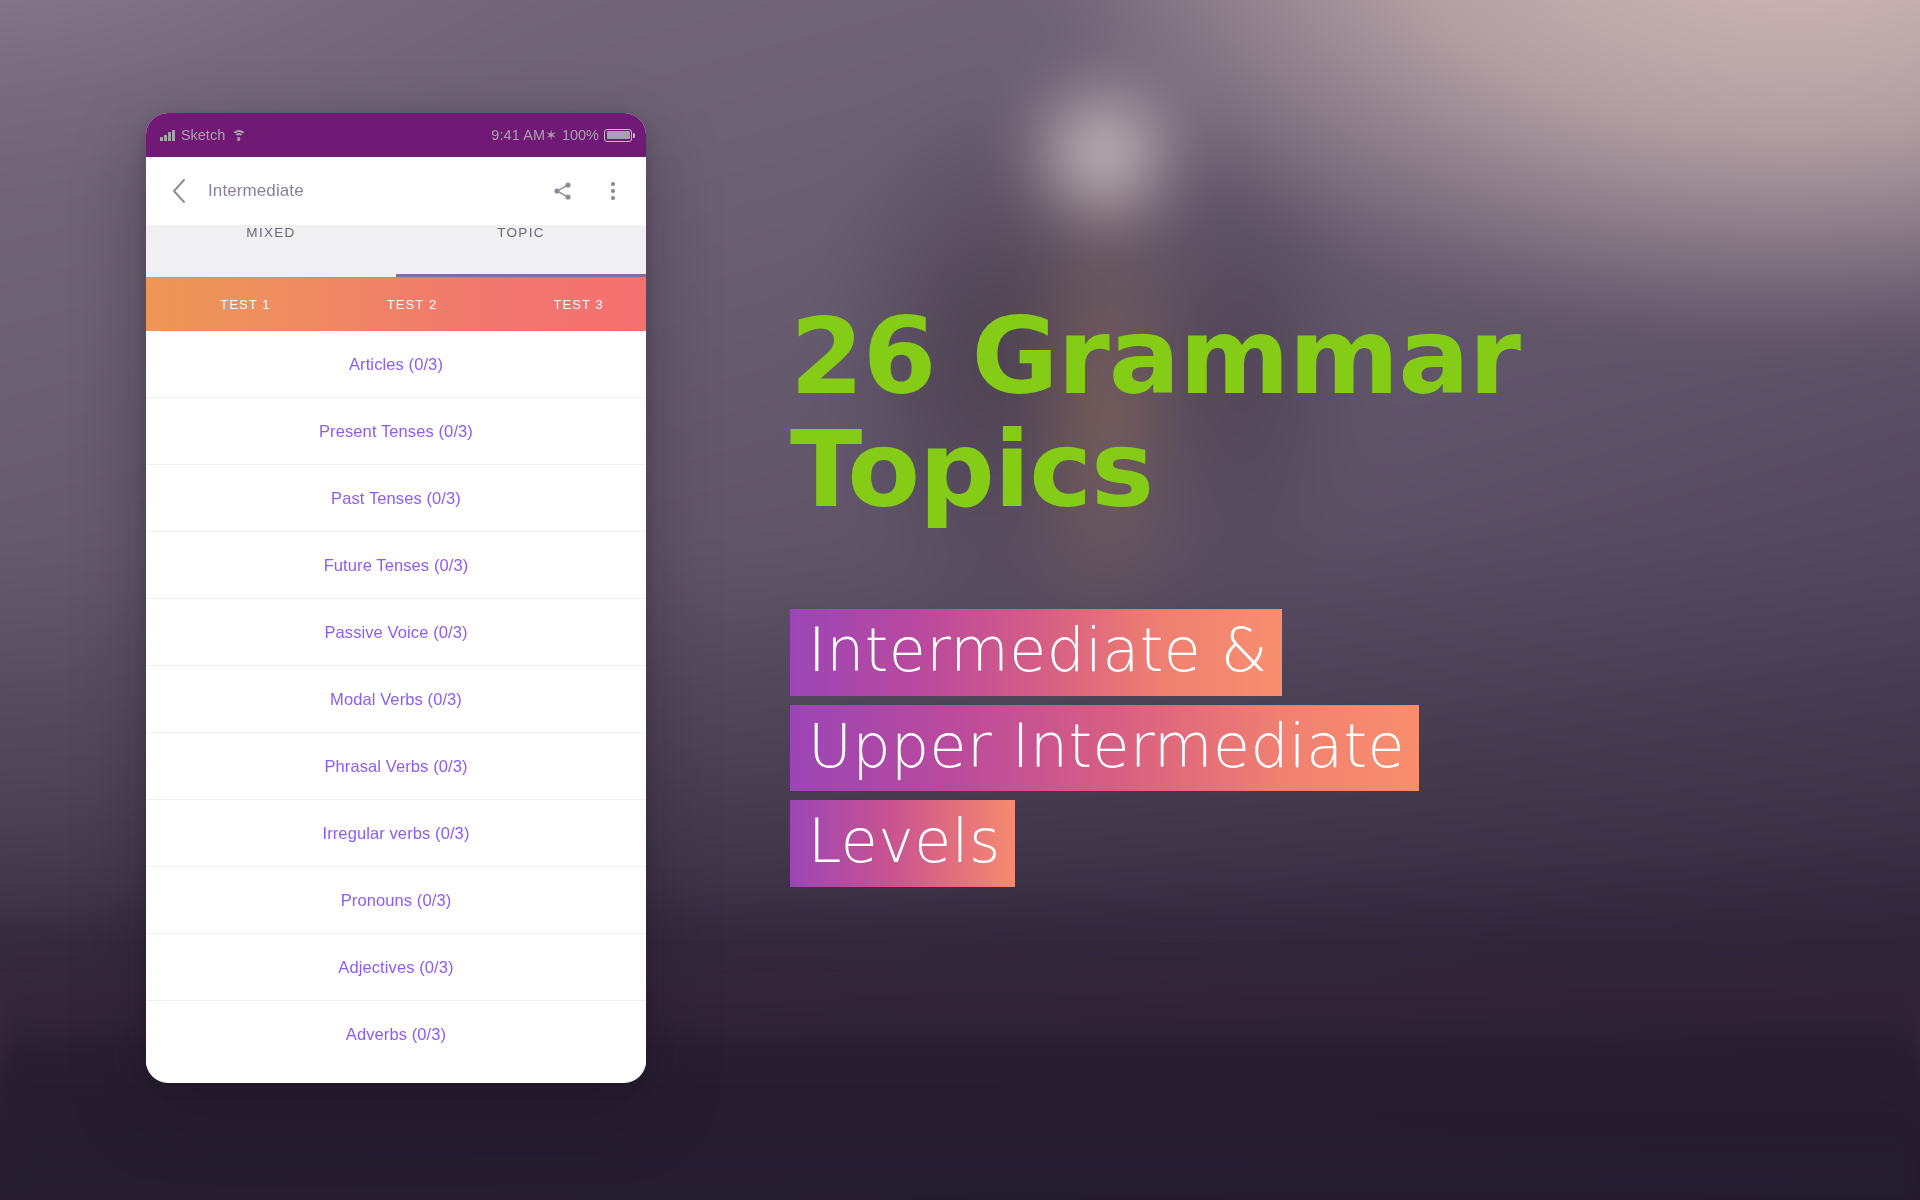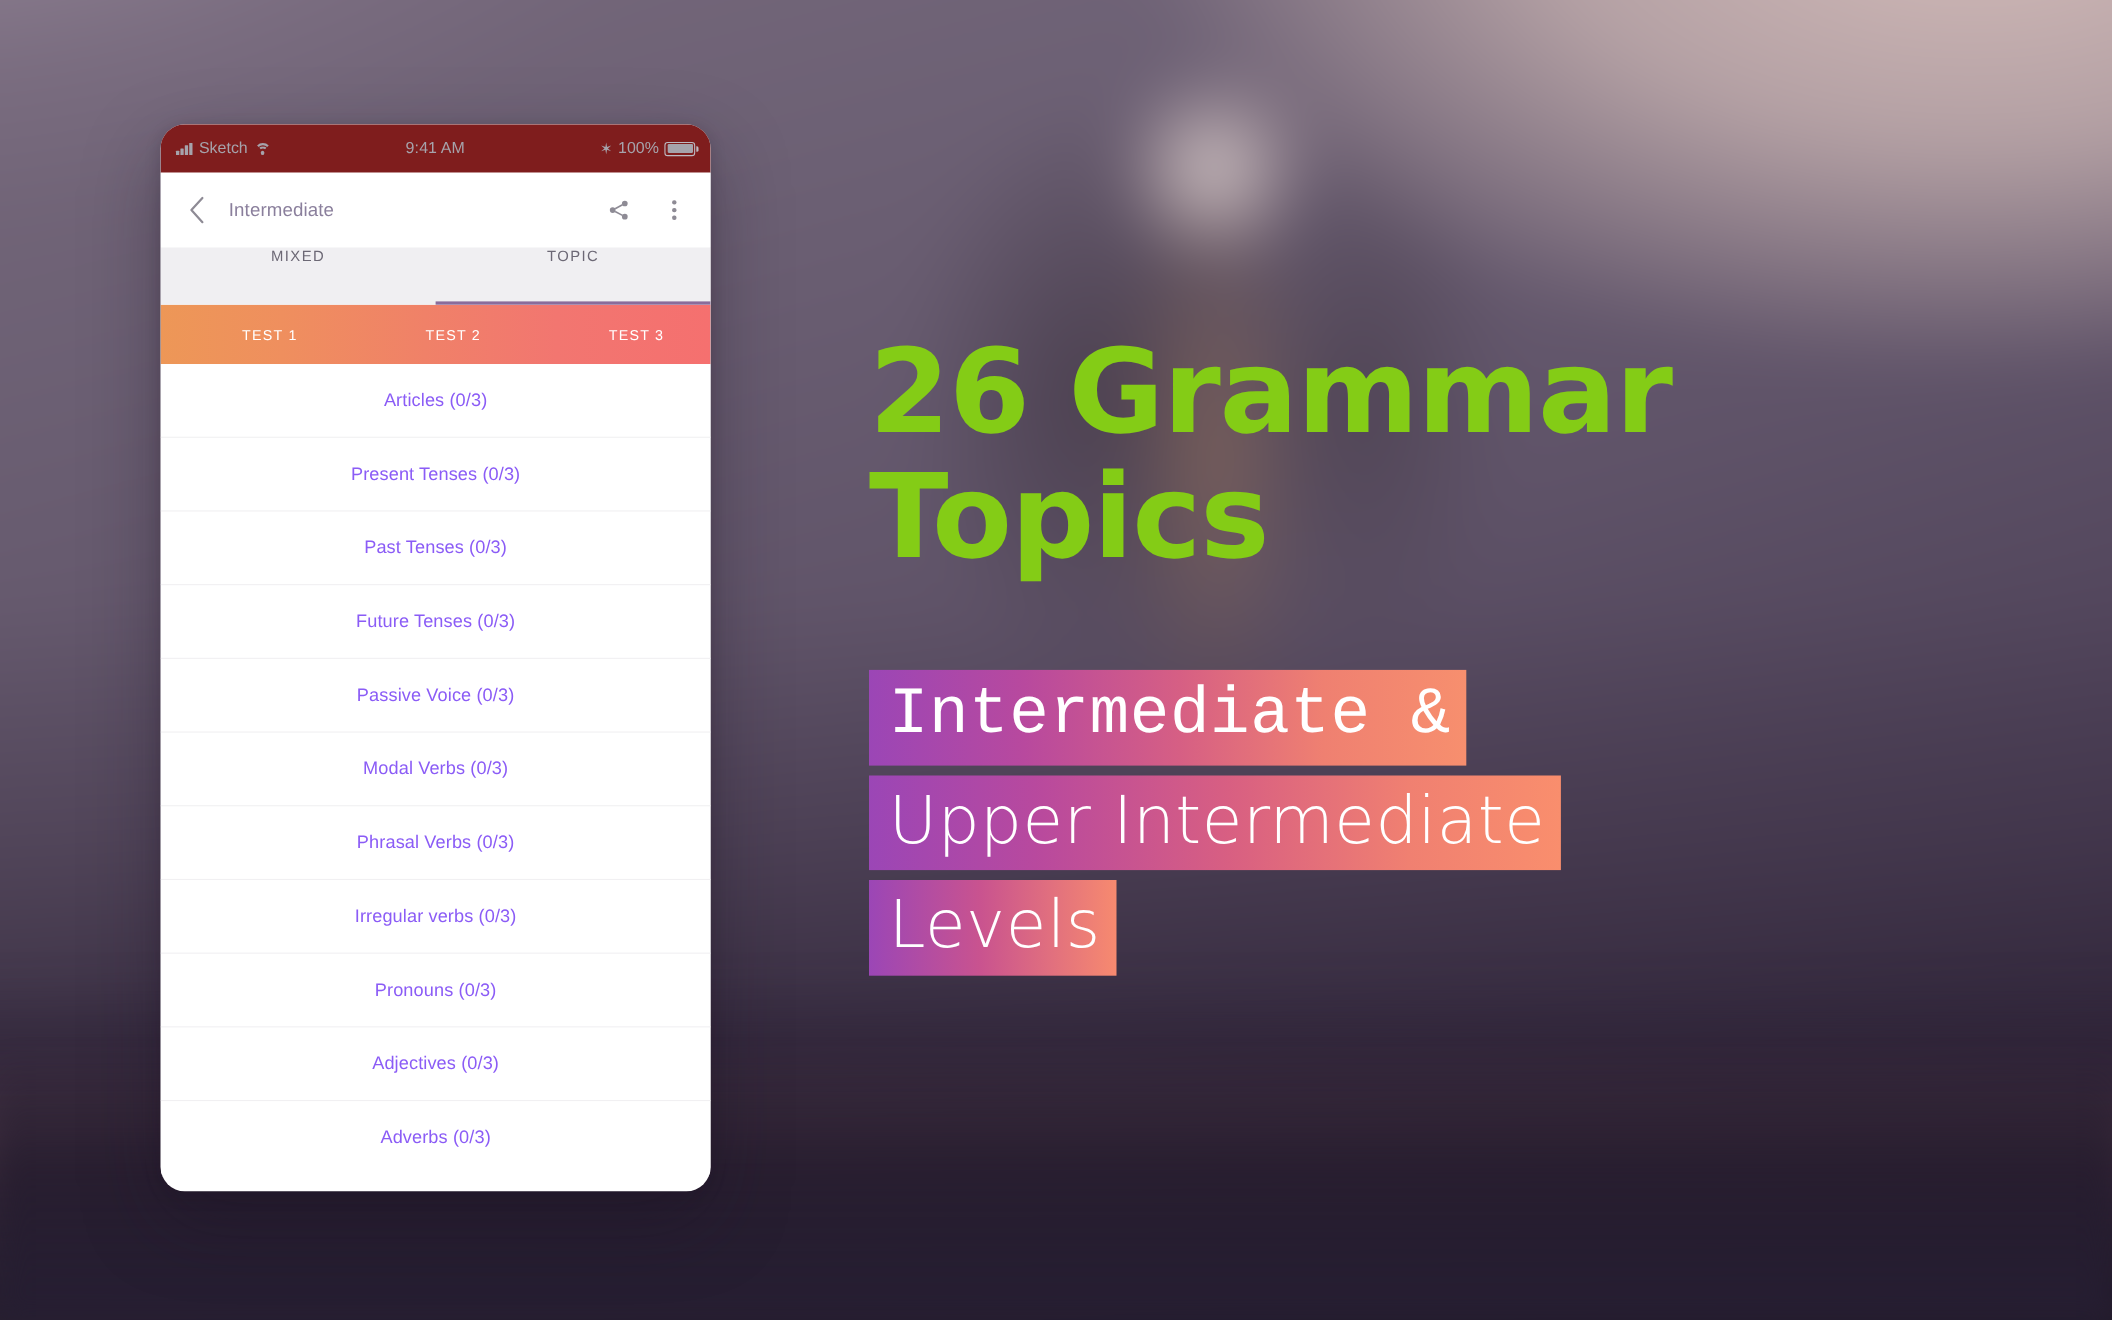--- a/index.html
+++ b/index.html
@@ -73,24 +73,24 @@
     box-shadow:0 26px 70px rgba(26,18,34,0.34), 0 4px 14px rgba(26,18,34,0.18);
   }
 
   
   .statusbar {
     height:44px;
     display:flex; align-items:center;
     padding:0 14px;
     font-size:14.5px;
     color:#a6a3ab;
-    background:#7f1d1d;
+    background:#701a75;
   }
   .sb-left { display:flex; align-items:center; gap:6px; }
-  .sb-center { flex:1; text-align:center; letter-spacing:.1px; }
+  .sb-center { flex:1; text-align:right; letter-spacing:.1px; }
   .sb-right { display:flex; align-items:center; gap:5px; }
 
   .bars { display:flex; align-items:flex-end; gap:1.5px; height:11px; }
   .bars i { display:block; width:2.6px; background:#a6a3ab; border-radius:.5px; }
   .bars i:nth-child(1){ height:4px; }
   .bars i:nth-child(2){ height:6px; }
   .bars i:nth-child(3){ height:8.5px; }
   .bars i:nth-child(4){ height:11px; }
 
   .wifi { width:15px; height:12px; position:relative; }
@@ -194,21 +194,21 @@
     width:max-content;
     padding:6px 14px 10px 18px;
     margin-bottom:9px;
     color:#ffffff;
     font-size:60px;
     line-height:1.18;
     font-weight:300;
     letter-spacing:.5px;
     font-family:"DejaVu Sans", sans-serif;
   }
-  .subline.s1 { background:linear-gradient(90deg,#9b46b6 0%, #b8499e 26%, #d65f84 52%, #ef8071 76%, #f78f6e 100%);font-family:Liberation Mono, monospace; }
+  .subline.s1 { background:linear-gradient(90deg,#9b46b6 0%, #b8499e 26%, #d65f84 52%, #ef8071 76%, #f78f6e 100%); }
   .subline.s2 { background:linear-gradient(90deg,#9b46b6 0%, #b8499e 24%, #d85f82 52%, #f08071 78%, #f98e6d 100%); }
   .subline.s3 { background:linear-gradient(90deg,#9b46b6 0%, #c9538f 45%, #f78a6f 100%); }
 </style>
 </head>
 <body>
 
 <div id="stage">
 
   <div class="bg-photo"></div>
   <div class="bg-band"></div>

